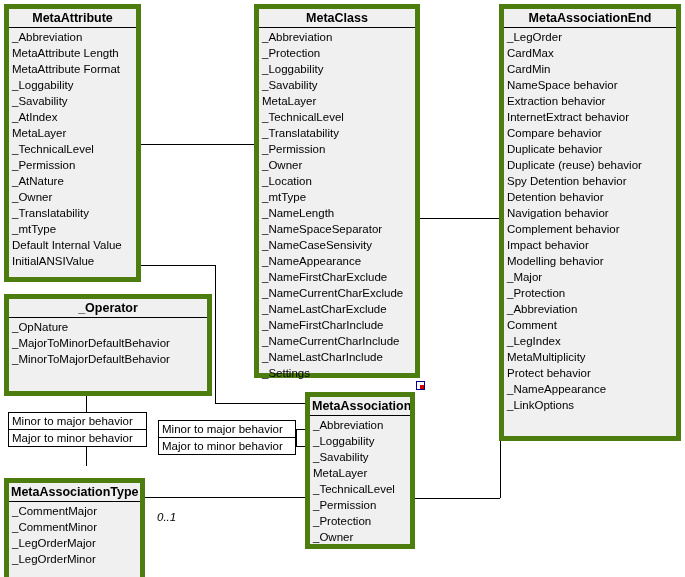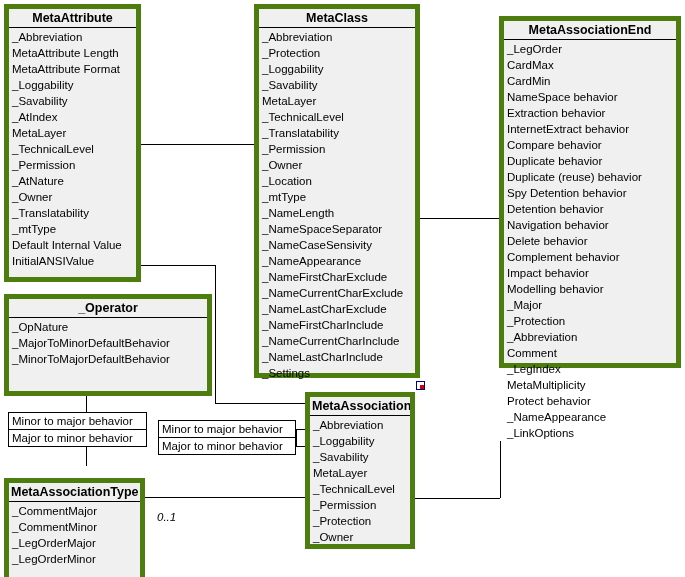--- a/index.html
+++ b/index.html
@@ -171,37 +171,36 @@
       <div class="uml-attr">_NameLastCharExclude</div>
       <div class="uml-attr">_NameFirstCharInclude</div>
       <div class="uml-attr">_NameCurrentCharInclude</div>
       <div class="uml-attr">_NameLastCharInclude</div>
       <div class="uml-attr">_Settings</div>
     </div>
   </div>
 
   <div class="handle" style="left:416px; top:381px;"></div>
 
-  <div class="uml-class" style="left:499px; top:16px; width:182px; height:352px;">
+  <div class="uml-class" style="left:499px; top:4px; width:182px; height:437px;">
     <div class="uml-title">MetaAssociationEnd</div>
     <div class="uml-sep"></div>
     <div class="uml-attrs">
       <div class="uml-attr">_LegOrder</div>
       <div class="uml-attr">CardMax</div>
       <div class="uml-attr">CardMin</div>
       <div class="uml-attr">NameSpace behavior</div>
       <div class="uml-attr">Extraction behavior</div>
       <div class="uml-attr">InternetExtract behavior</div>
       <div class="uml-attr">Compare behavior</div>
       <div class="uml-attr">Duplicate behavior</div>
       <div class="uml-attr">Duplicate (reuse) behavior</div>
       <div class="uml-attr">Spy Detention behavior</div>
       <div class="uml-attr">Detention behavior</div>
       <div class="uml-attr">Navigation behavior</div>
-      <div class="uml-attr">Delete behavior</div>
       <div class="uml-attr">Complement behavior</div>
       <div class="uml-attr">Impact behavior</div>
       <div class="uml-attr">Modelling behavior</div>
       <div class="uml-attr">_Major</div>
       <div class="uml-attr">_Protection</div>
       <div class="uml-attr">_Abbreviation</div>
       <div class="uml-attr">Comment</div>
       <div class="uml-attr">_LegIndex</div>
       <div class="uml-attr">MetaMultiplicity</div>
       <div class="uml-attr">Protect behavior</div>

